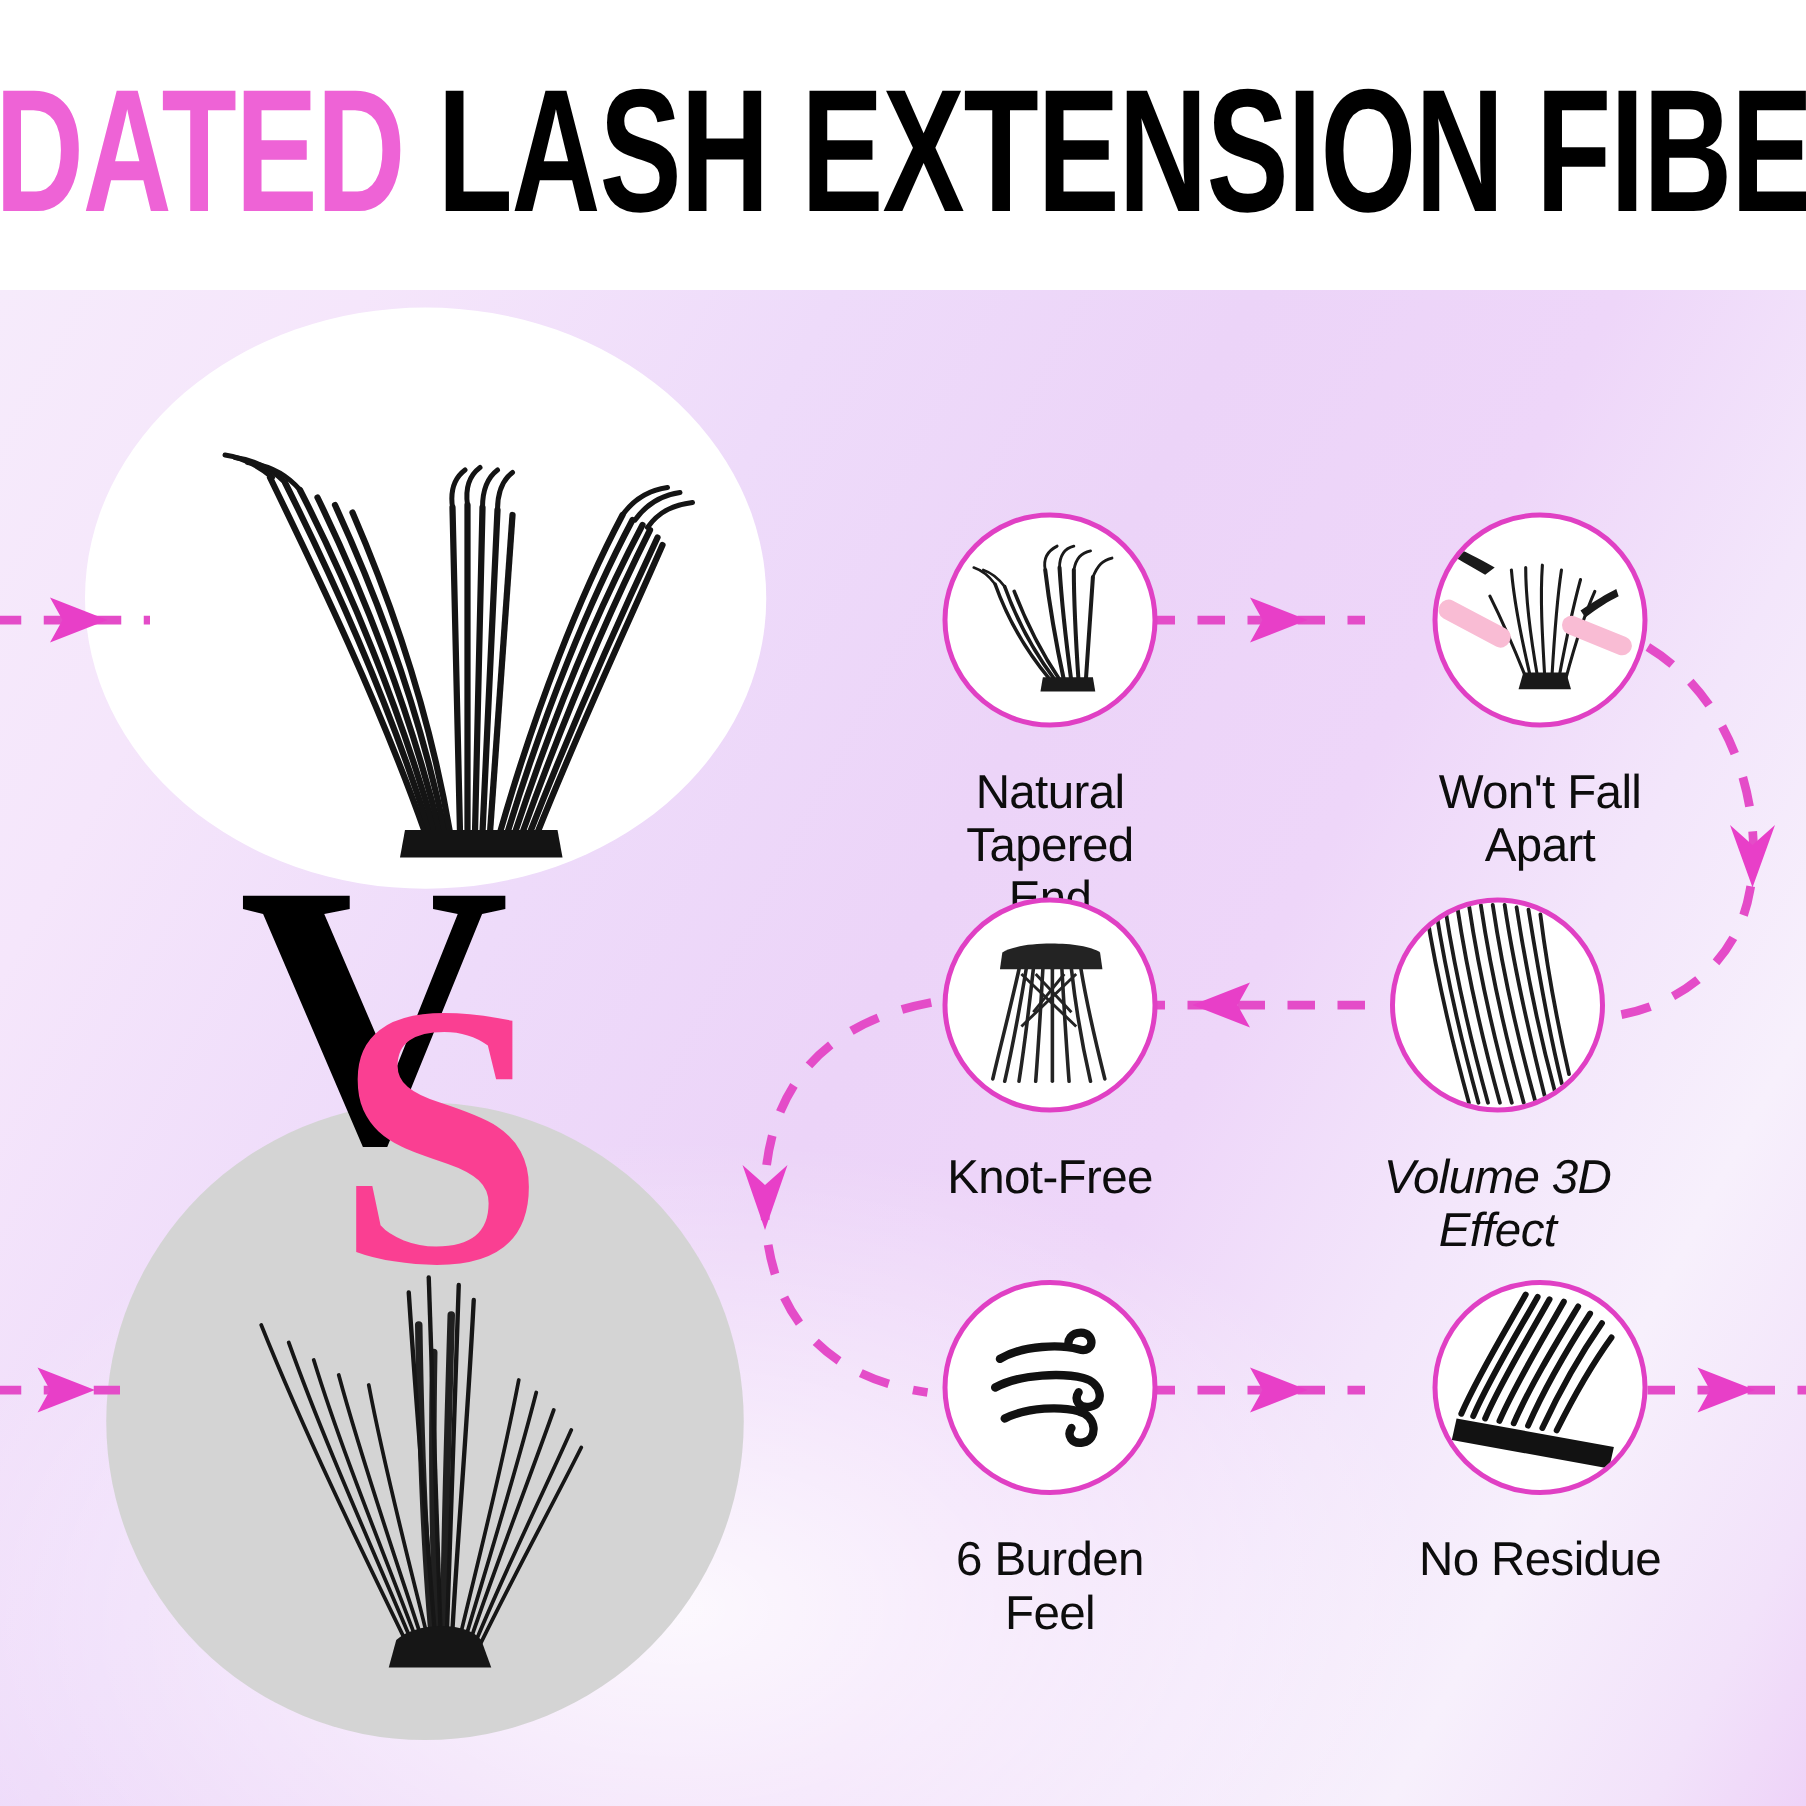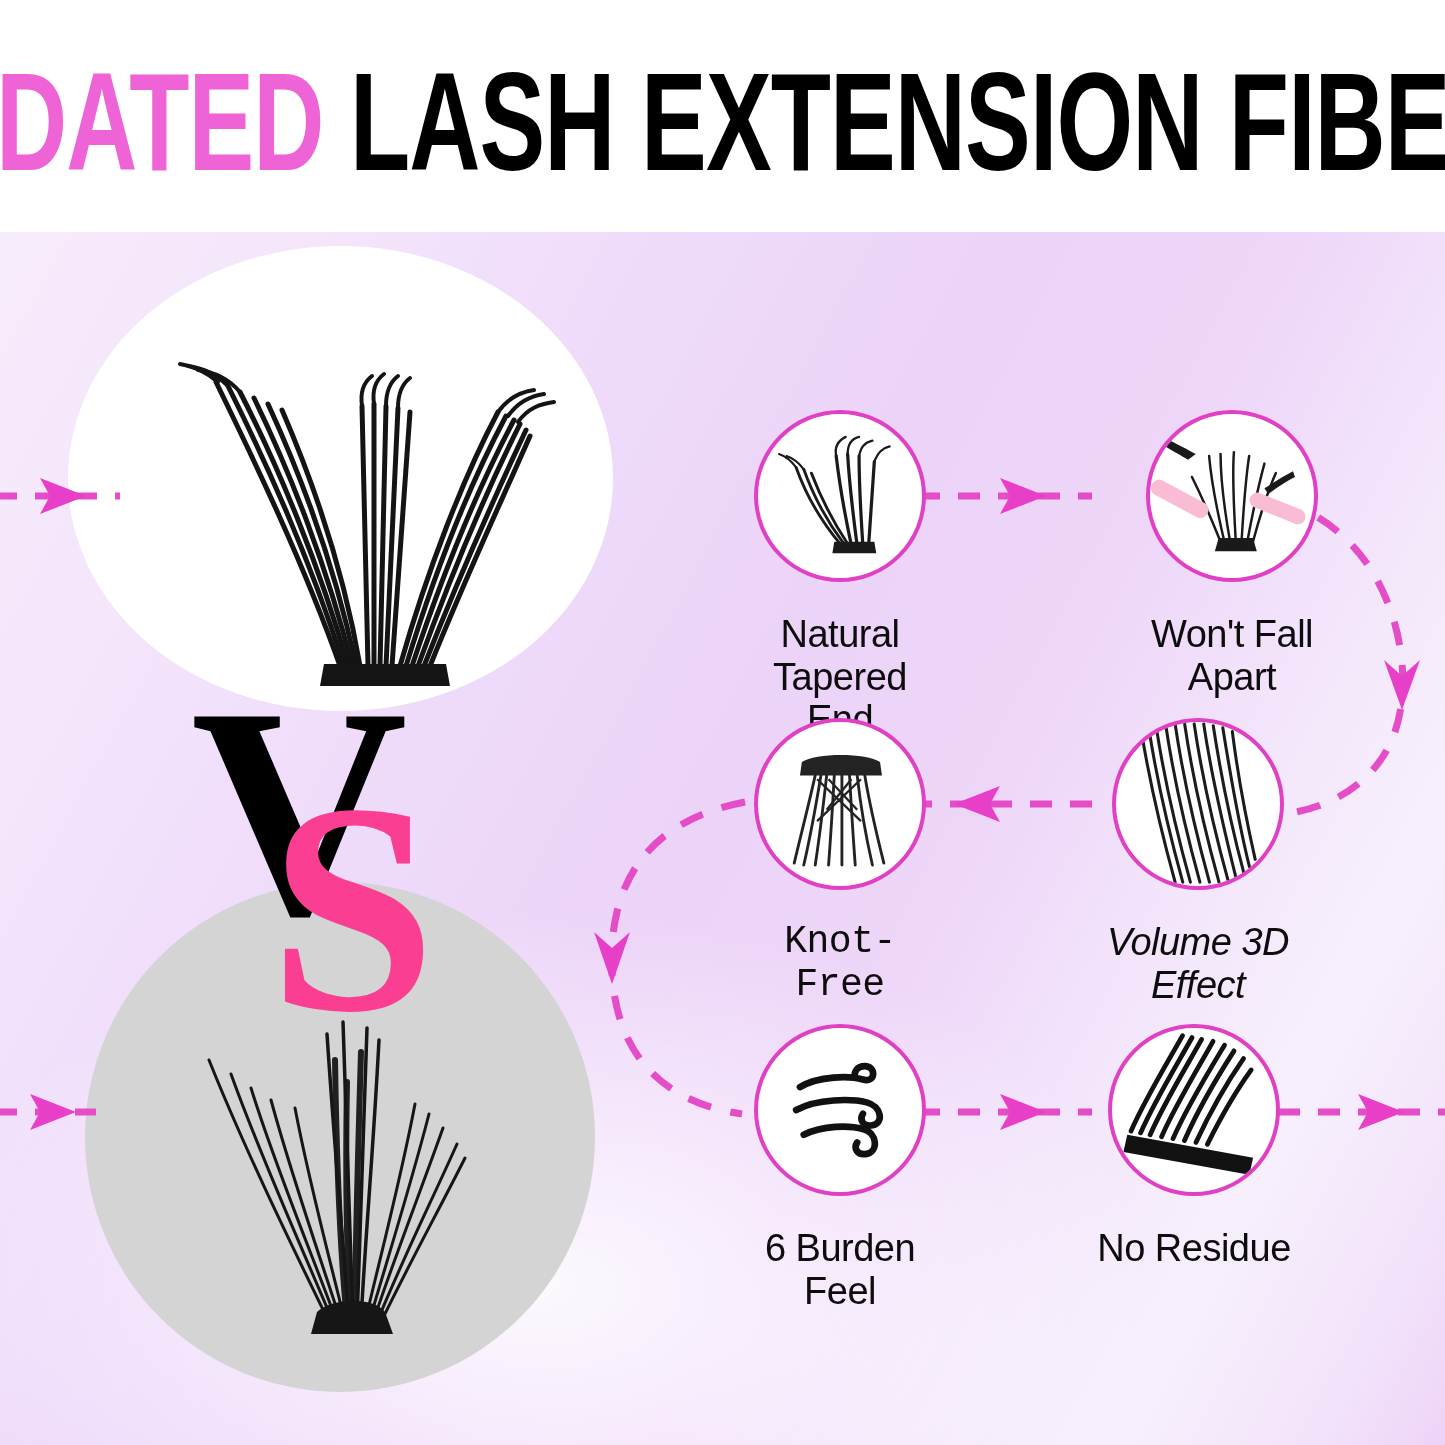--- a/index.html
+++ b/index.html
@@ -140,24 +140,24 @@
     line-height: 1.12;
     color: #0d0d0d;
     letter-spacing: -0.5px;
     white-space: pre-line;
     font-weight: 400;
   }
 
   
   #feat-0 { left: 740px; top: 178px; }
   #feat-1 { left: 1132px; top: 178px; }
-  #feat-2 { left: 740px; top: 486px; font-family: Liberation Mono, monospace; }
+  #feat-2 { left: 740px; top: 486px; }
   #feat-3 { left: 1098px; top: 486px; font-style: italic; }
   #feat-4 { left: 740px; top: 792px; }
-  #feat-5 { left: 1094px; top: 792px; }
+  #feat-5 { left: 1132px; top: 792px; }
 
   
   #flow {
     position: absolute;
     left: 0; top: 0;
     width: 1445px; height: 1213px;
     z-index: 4;
     pointer-events: none;
   }
   #flow path, #flow line { fill: none; stroke: #e44cc8; }

